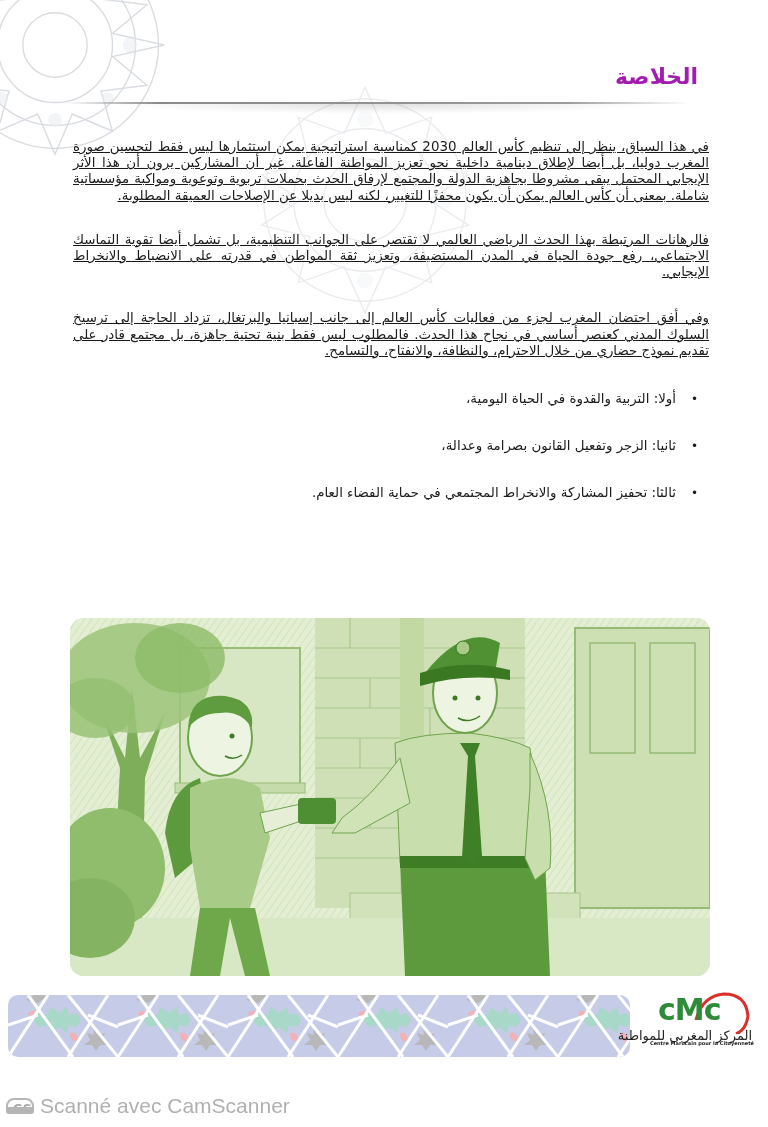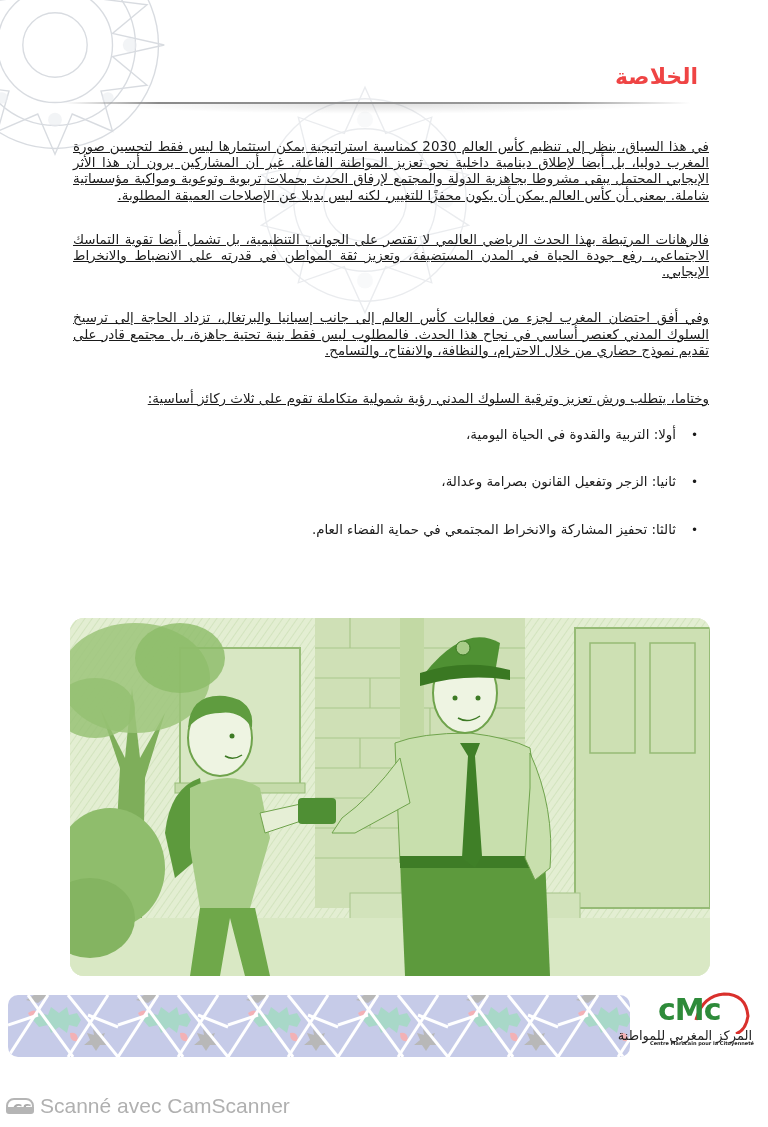--- a/index.html
+++ b/index.html
@@ -10,21 +10,21 @@
     color: #1a1a1a;
   }
   .ornament {
     position: absolute; pointer-events: none;
   }
   .orn-corner { left: -60px; top: -70px; width: 230px; height: 230px; opacity: .55; }
   .orn-center { left: 250px; top: 85px; width: 230px; height: 230px; opacity: .35; }
 
   .title {
     position: absolute; right: 70px; top: 64px;
-    font-size: 22px; font-weight: bold; color: #ef4444;
+    font-size: 22px; font-weight: bold; color: #a21caf;
     direction: rtl;
   }
   .title-rule {
     position: absolute; left: 65px; width: 625px; top: 102px; height: 2px;
     background: linear-gradient(to right, rgba(140,140,140,0), #8a8a8a 15%, #9a9a9a 80%, rgba(150,150,150,0));
   }
   .title-shadow {
     position: absolute; left: 100px; width: 560px; top: 104px; height: 10px;
     background: radial-gradient(ellipse at top, rgba(0,0,0,.12), rgba(0,0,0,0) 70%);
   }
@@ -136,21 +136,20 @@
 </svg>
 
 <div class="title">الخلاصة</div>
 <div class="title-rule"></div>
 <div class="title-shadow"></div>
 
 <div class="content">
   <p class="p1">في هذا السياق، ينظر إلى تنظيم كأس العالم 2030 كمناسبة استراتيجية يمكن استثمارها ليس فقط لتحسين صورة المغرب دوليا، بل أيضا لإطلاق دينامية داخلية نحو تعزيز المواطنة الفاعلة. غير أن المشاركين يرون أن هذا الأثر الإيجابي المحتمل يبقى مشروطا بجاهزية الدولة والمجتمع لإرفاق الحدث بحملات تربوية وتوعوية ومواكبة مؤسساتية شاملة. بمعنى أن كأس العالم يمكن أن يكون محفزًا للتغيير، لكنه ليس بديلا عن الإصلاحات العميقة المطلوبة.</p>
   <p class="p2">فالرهانات المرتبطة بهذا الحدث الرياضي العالمي لا تقتصر على الجوانب التنظيمية، بل تشمل أيضا تقوية التماسك الاجتماعي، رفع جودة الحياة في المدن المستضيفة، وتعزيز ثقة المواطن في قدرته على الانضباط والانخراط الإيجابي.</p>
   <p class="p3">وفي أفق احتضان المغرب لجزء من فعاليات كأس العالم إلى جانب إسبانيا والبرتغال، تزداد الحاجة إلى ترسيخ السلوك المدني كعنصر أساسي في نجاح هذا الحدث. فالمطلوب ليس فقط بنية تحتية جاهزة، بل مجتمع قادر على تقديم نموذج حضاري من خلال الاحترام، والنظافة، والانفتاح، والتسامح.</p>
-  <p class="p4">وختاما، يتطلب ورش تعزيز وترقية السلوك المدني رؤية شمولية متكاملة تقوم على ثلاث ركائز أساسية:</p>
   <ul class="pillars">
     <li>
       <span class="bullet">•</span>
       <span>أولا: التربية والقدوة في الحياة اليومية،</span>
     </li>
     <li>
       <span class="bullet">•</span>
       <span>ثانيا: الزجر وتفعيل القانون بصرامة وعدالة،</span>
     </li>
     <li>

